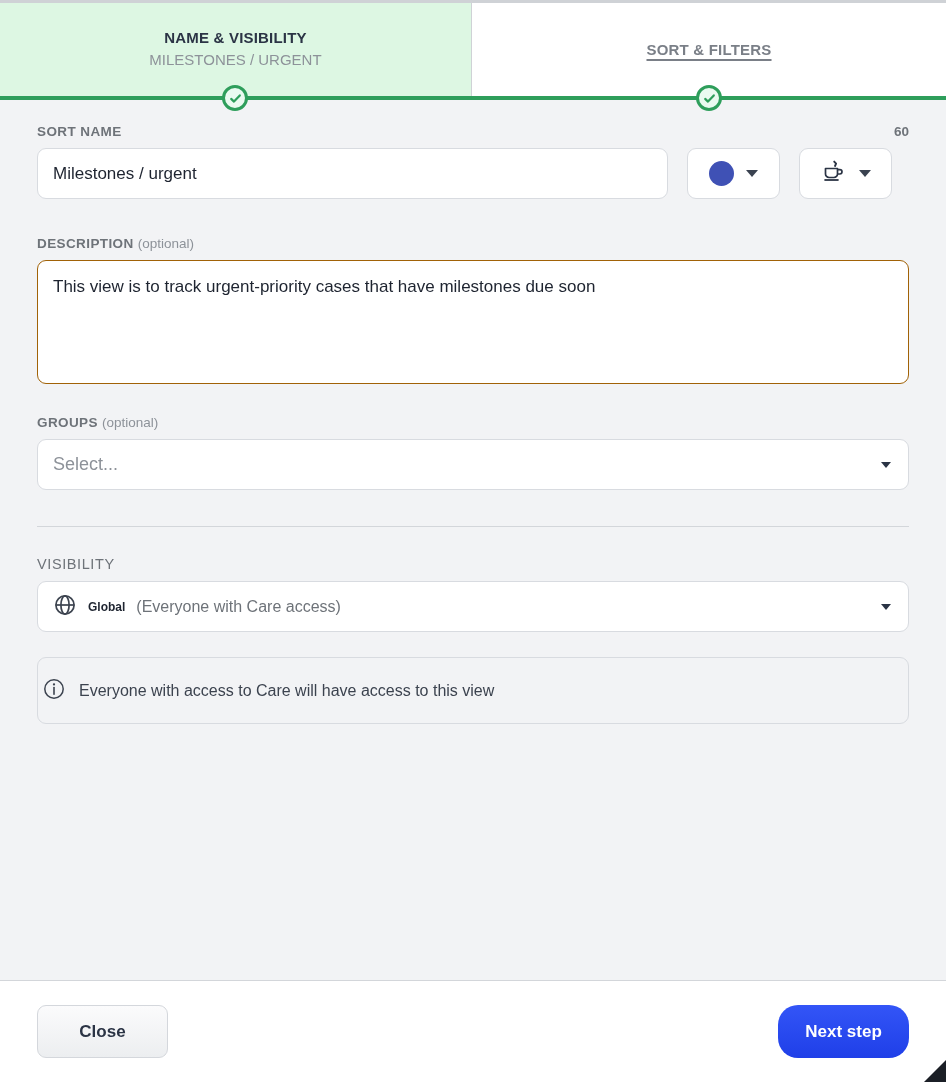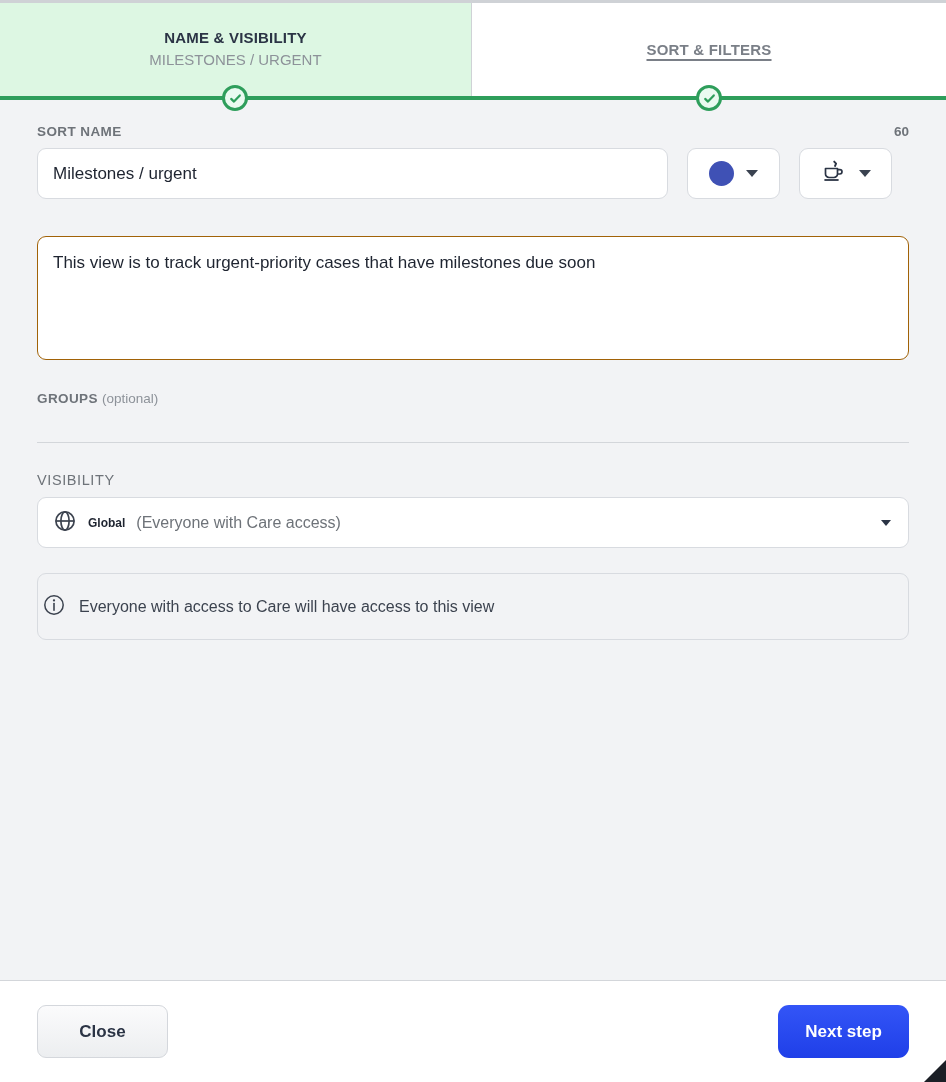--- a/index.html
+++ b/index.html
@@ -237,21 +237,21 @@
     width: 131px; height: 53px;
     border-radius: 9px;
     background: linear-gradient(#fbfbfc, #eceef0);
     border: 1px solid #d4d7dc;
     font-size: 17px;
     font-weight: bold;
     color: #2b3445;
   }
   .btn-next {
     width: 131px; height: 53px;
-    border-radius: 11px;
+    border-radius: 20px;
     background: linear-gradient(#3355f7, #1f3fe8);
     font-size: 17px;
     font-weight: bold;
     color: #ffffff;
   }
   .resize-handle {
     position: absolute;
     right: 0; bottom: 0;
     width: 0; height: 0;
     border-left: 22px solid transparent;
@@ -317,32 +317,42 @@
             <path d="M13.2 2.6 l1.9 2.1 l-1.1 2.3" fill="none" stroke="#2b3445" stroke-width="1.9" stroke-linecap="round" stroke-linejoin="round"></path>
             <line x1="3.4" y1="21" x2="17.6" y2="21" stroke="#2b3445" stroke-width="1.8"></line>
           </svg>
         </span>
         <span class="caret-sm"></span>
       </div>
     </div>
 
     <div class="spacer-33"></div>
 
+    <div class="label-row">
+      <span class="flabel">
+        <span>DESCRIPTION</span>
+        <span class="opt">(optional)</span>
+      </span>
+    </div>
 
     <div class="textarea" placeholder="Add a description">This view is to track urgent-priority cases that have milestones due soon</div>
 
     <div class="spacer-22"></div>
 
     <div class="label-row">
       <span class="flabel">
         <span>GROUPS</span>
         <span class="opt">(optional)</span>
       </span>
     </div>
 
+    <div class="select-box">
+      <span class="select-placeholder">Select...</span>
+      <span class="caret-tiny"></span>
+    </div>
 
     <div class="divider"></div>
 
     <div class="spacer-44"></div>
 
     <div class="label-row">
       <span class="flabel thin">VISIBILITY</span>
     </div>
 
     <div class="select-box">

